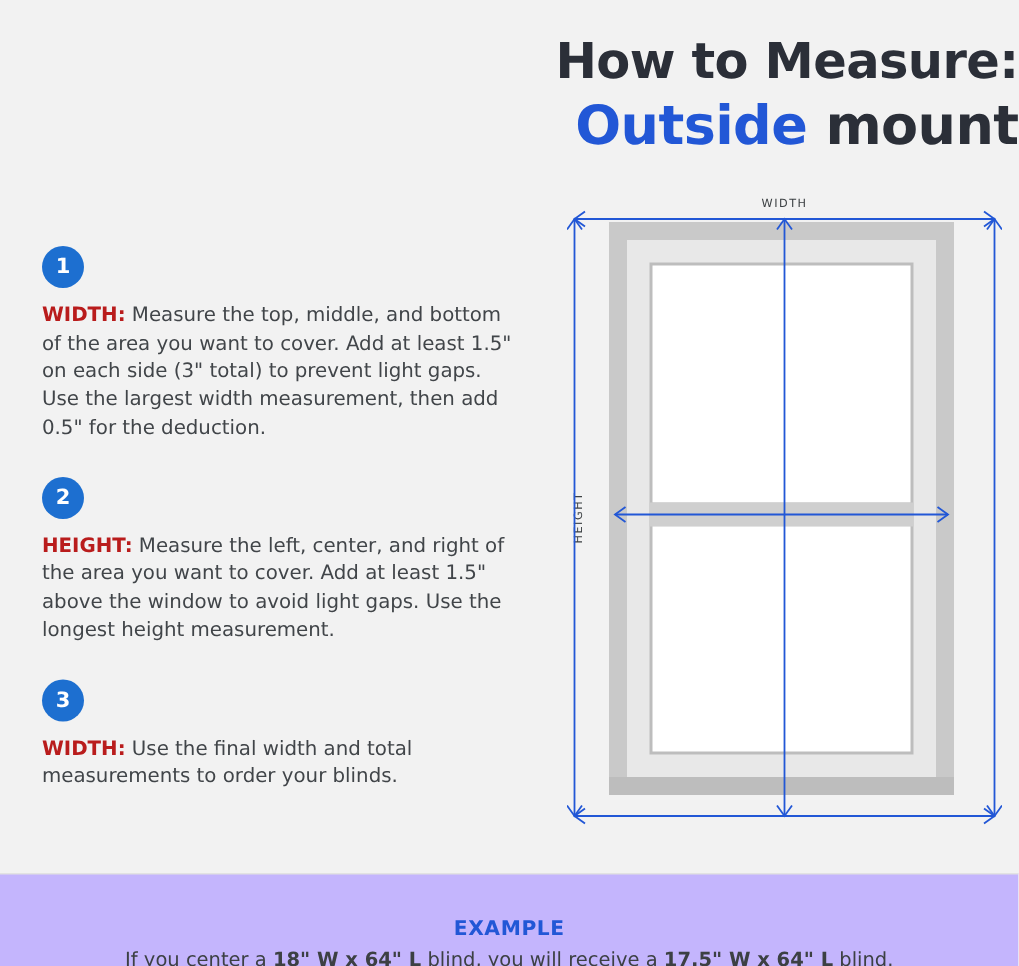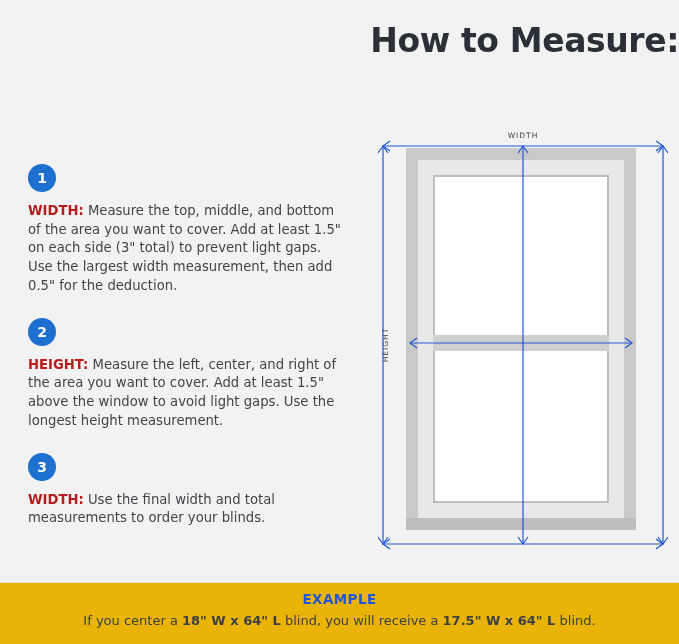--- a/index.html
+++ b/index.html
@@ -101,25 +101,25 @@
     letter-spacing: 1px;
     fill: #3c4043;
   }
 
   
   .footer {
     position: absolute;
     left: 0;
     bottom: 0;
     width: 679px;
-    background: #eab308;
+    background: #c4b5fd;
     border-top: 1px solid #e2e2e2;
     height: 62px;
     text-align: center;
-    padding-top: 8px;
+    padding-top: 28px;
     box-sizing: border-box;
   }
   .footer-title {
     color: #2257d6;
     font-weight: bold;
     font-size: 13.5px;
     letter-spacing: 0.4px;
     margin-bottom: 6px;
   }
   .footer-text {
@@ -130,20 +130,21 @@
     font-weight: bold;
   }
 </style>
 </head>
 <body>
 
 <div class="page">
 
   <div class="title-block">
     <div class="title-line1">How to Measure:</div>
+    <div class="title-line2"><span class="title-accent">Outside</span><span> mount</span></div>
   </div>
 
   <div class="steps">
 
     <div class="step">
       <div class="step-badge">1</div>
       <div class="step-text"><b>WIDTH:</b><span> Measure the top, middle, and bottom of the area you want to cover. Add at least 1.5" on each side (3" total) to prevent light gaps. Use the largest width measurement, then add 0.5" for the deduction.</span></div>
     </div>
 
     <div class="step">

